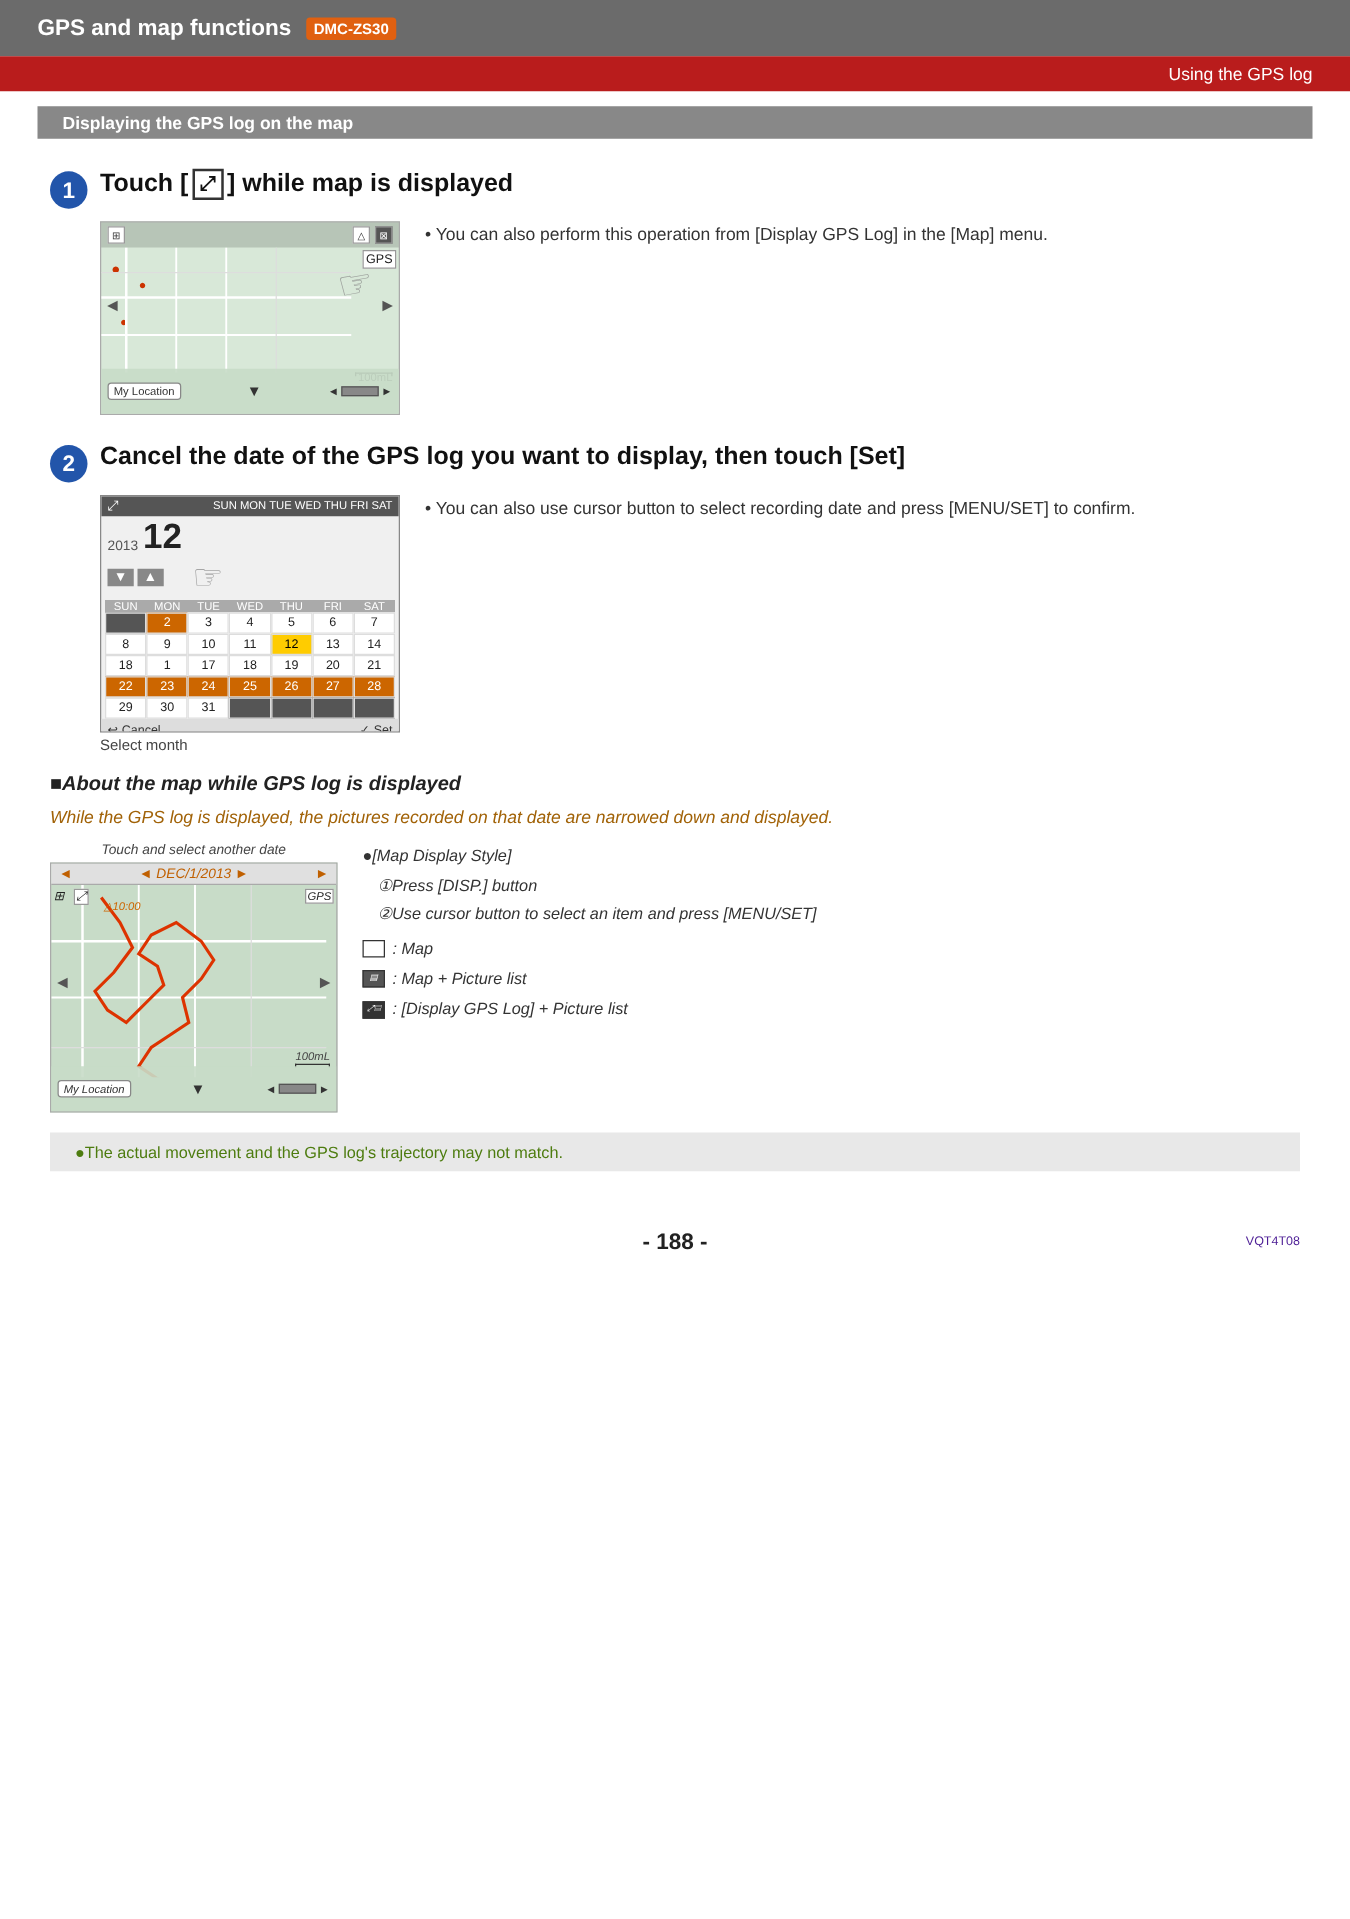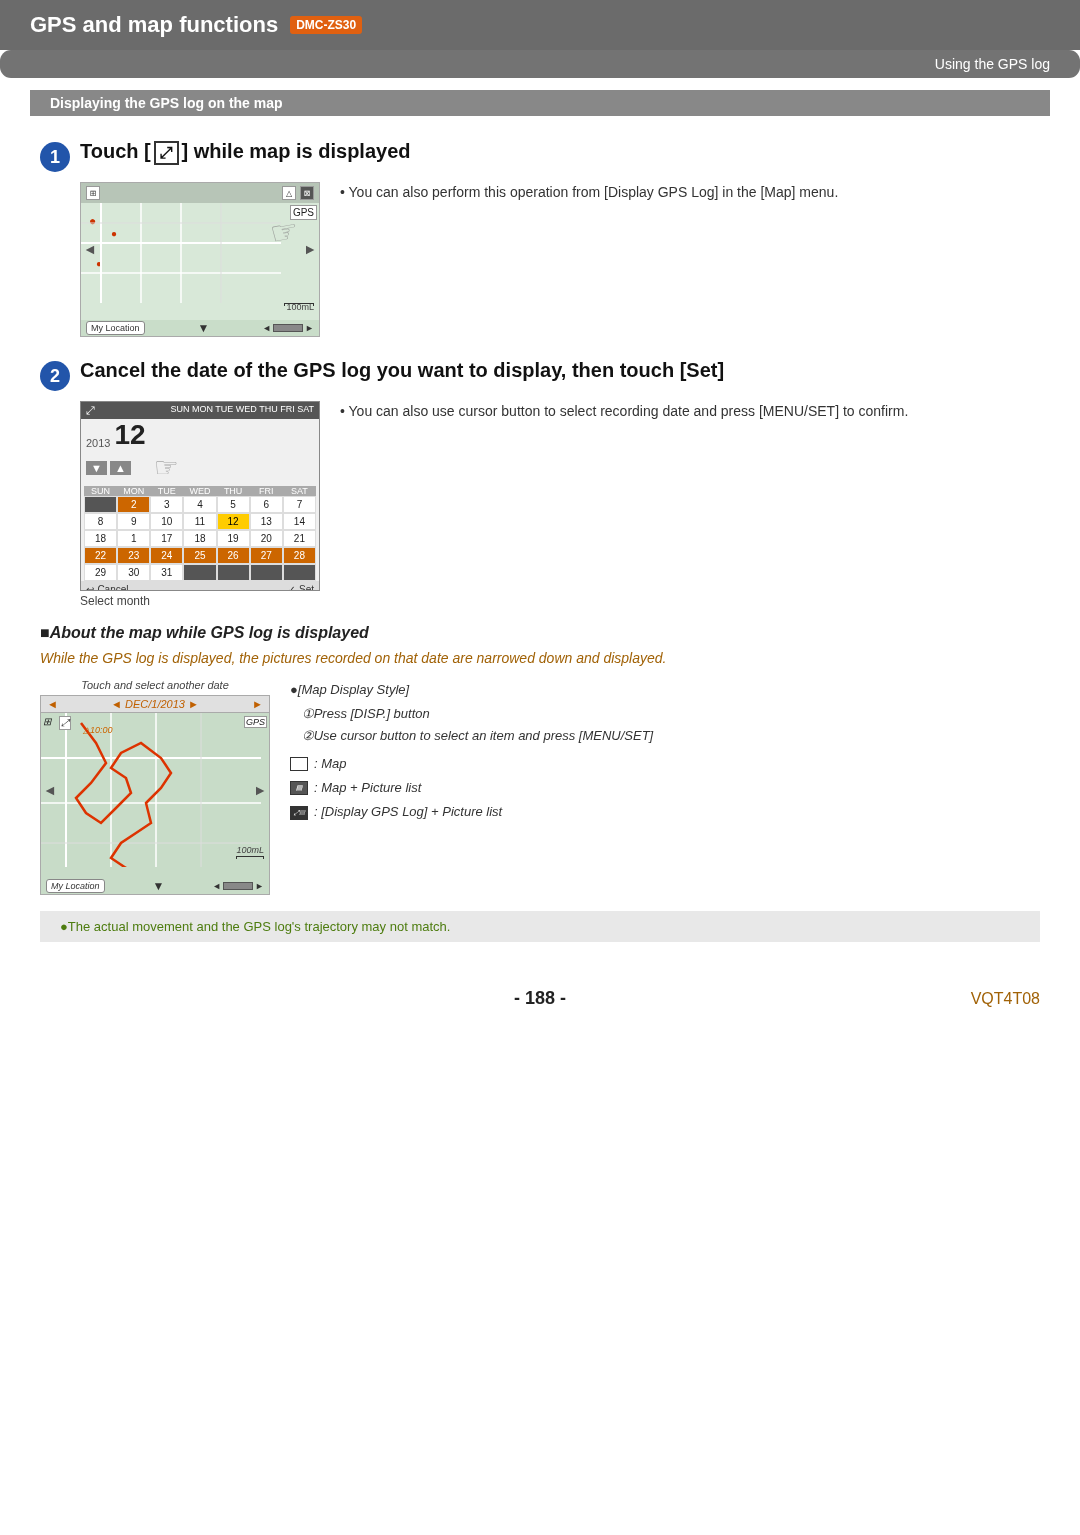--- a/index.html
+++ b/index.html
@@ -16,40 +16,39 @@
     
     .page-header {
       background: #6b6b6b;
       padding: 12px 30px;
       display: flex;
       align-items: center;
       gap: 12px;
     }
     .page-header-title {
       color: #fff;
-      font-size: 22px;
+      font-size: 18px;
       font-weight: bold;
     }
     .page-header-badge {
       background: #e06010;
       color: #fff;
       font-size: 12px;
       font-weight: bold;
       padding: 2px 6px;
       border-radius: 3px;
     }
 
     
     .info-bar {
-      background: #737373;
+      background: #b91c1c;
       color: #fff;
       text-align: right;
       padding: 6px 30px;
       font-size: 14px;
-      border-radius: 11px;
     }
 
     
     .section-heading {
       background: #888;
       color: #fff;
       font-size: 14px;
       font-weight: bold;
       padding: 5px 20px;
       margin: 0 30px;
@@ -277,22 +276,22 @@
       position: relative;
     }
     .page-number {
       font-size: 18px;
       font-weight: bold;
       color: #222;
     }
     .footer-code {
       position: absolute;
       right: 40px;
-      font-size: 16px;
-      color: #a16207;
+      font-size: 10px;
+      color: #4c1d95;
     }
 
     
     .map-top-bar {
       background: rgba(0,0,0,0.15);
       height: 20px;
       display: flex;
       align-items: center;
       justify-content: space-between;
       padding: 0 5px;
@@ -308,21 +307,21 @@
       display: flex;
       align-items: center;
       justify-content: center;
     }
     .map-bottom-bar {
       position: absolute;
       bottom: 0;
       left: 0;
       right: 0;
       background: rgba(200,220,200,0.9);
-      height: 16px;
+      height: 36px;
       display: flex;
       align-items: center;
       justify-content: space-between;
       padding: 0 5px;
       font-size: 10px;
       color: #333;
     }
     .map-location-btn {
       background: #fff;
       border: 1px solid #888;

